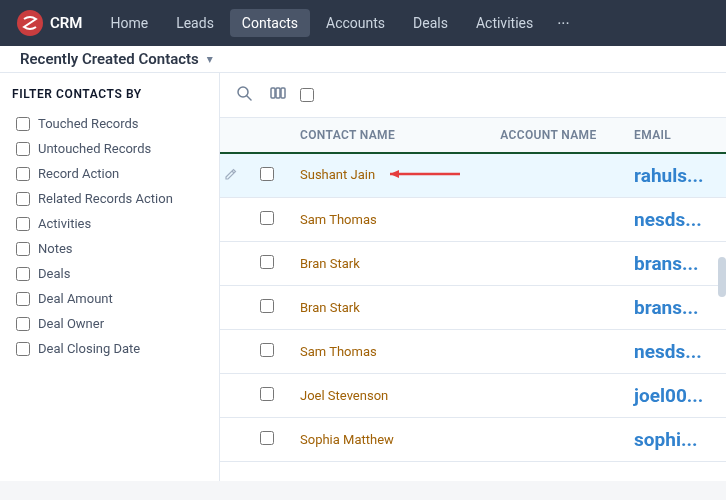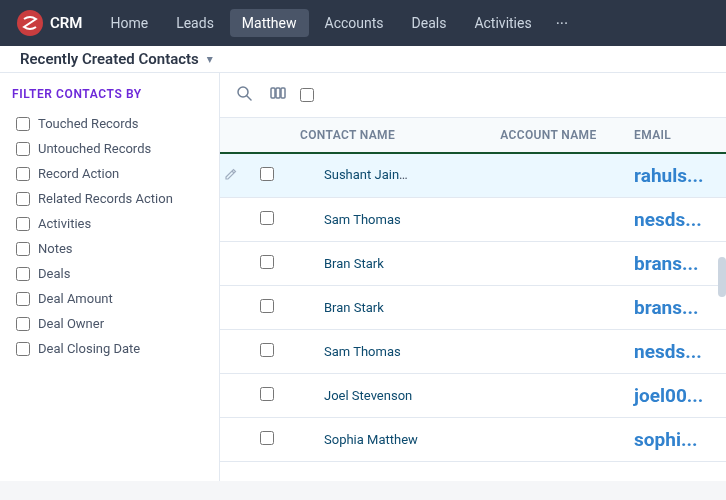--- a/index.html
+++ b/index.html
@@ -79,21 +79,21 @@
     .sidebar {
       width: 220px;
       background: #fff;
       border-right: 1px solid #e2e8f0;
       padding: 14px 12px;
       overflow-y: auto;
       flex-shrink: 0;
     }
     .sidebar-title {
       font-size: 12px;
-      color: #6d28d9;
+      color: #0f172a;
       font-weight: 600;
       margin-bottom: 10px;
       text-transform: uppercase;
       letter-spacing: 0.05em;
     }
     .filter-item {
       display: flex;
       align-items: center;
       gap: 8px;
       padding: 5px 4px;
@@ -168,24 +168,23 @@
     tbody td {
       padding: 10px 12px;
       font-size: 13px;
       color: #4a5568;
       white-space: nowrap;
       overflow: hidden;
       text-overflow: ellipsis;
       max-width: 180px;
     }
     .contact-link {
-      color: #0c4a6e;
+      color: #a16207;
       cursor: pointer;
       text-decoration: none;
-      margin-left: 24px;
     }
     .email-text {
       color: #3182ce;
       font-size: 19px;
       font-weight: bold;
     }
     .checkbox-cell {
       width: 36px;
       padding: 10px 8px;
     }
@@ -217,21 +216,21 @@
 <nav class="top-nav">
   <div class="nav-logo">
     <svg class="nav-logo-icon" viewBox="0 0 28 28" xmlns="http://www.w3.org/2000/svg">
       <circle cx="14" cy="14" r="13" fill="#e53e3e" opacity="0.85"></circle>
       <path d="M8 10 Q14 6 20 10 Q14 14 8 18 Q14 22 20 18" stroke="white" stroke-width="2" fill="none"></path>
     </svg>
     <span class="nav-logo-text">CRM</span>
   </div>
   <div class="nav-item">Home</div>
   <div class="nav-item">Leads</div>
-  <div class="nav-item active">Matthew</div>
+  <div class="nav-item active">Contacts</div>
   <div class="nav-item">Accounts</div>
   <div class="nav-item">Deals</div>
   <div class="nav-item">Activities</div>
   <div class="nav-more">···</div>
 </nav>
 
 <div class="sub-header">
   <span class="sub-header-title">Recently Created Contacts</span>
   <span class="sub-header-arrow">▾</span>
 </div>

